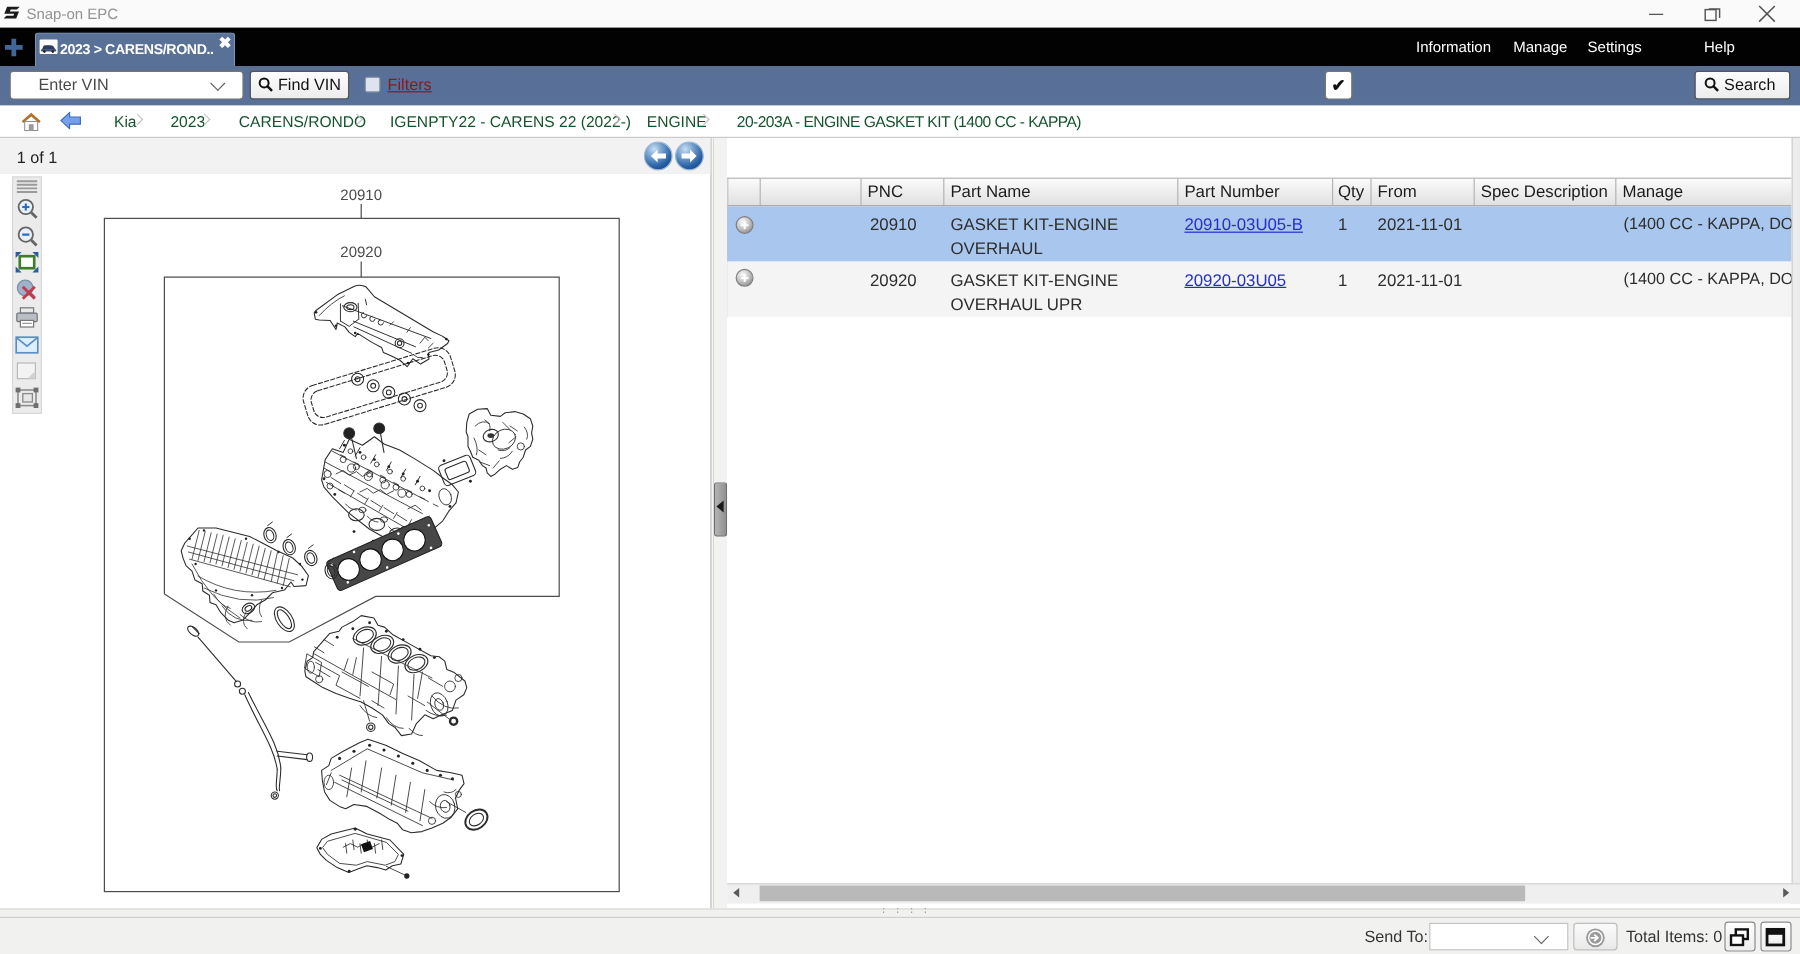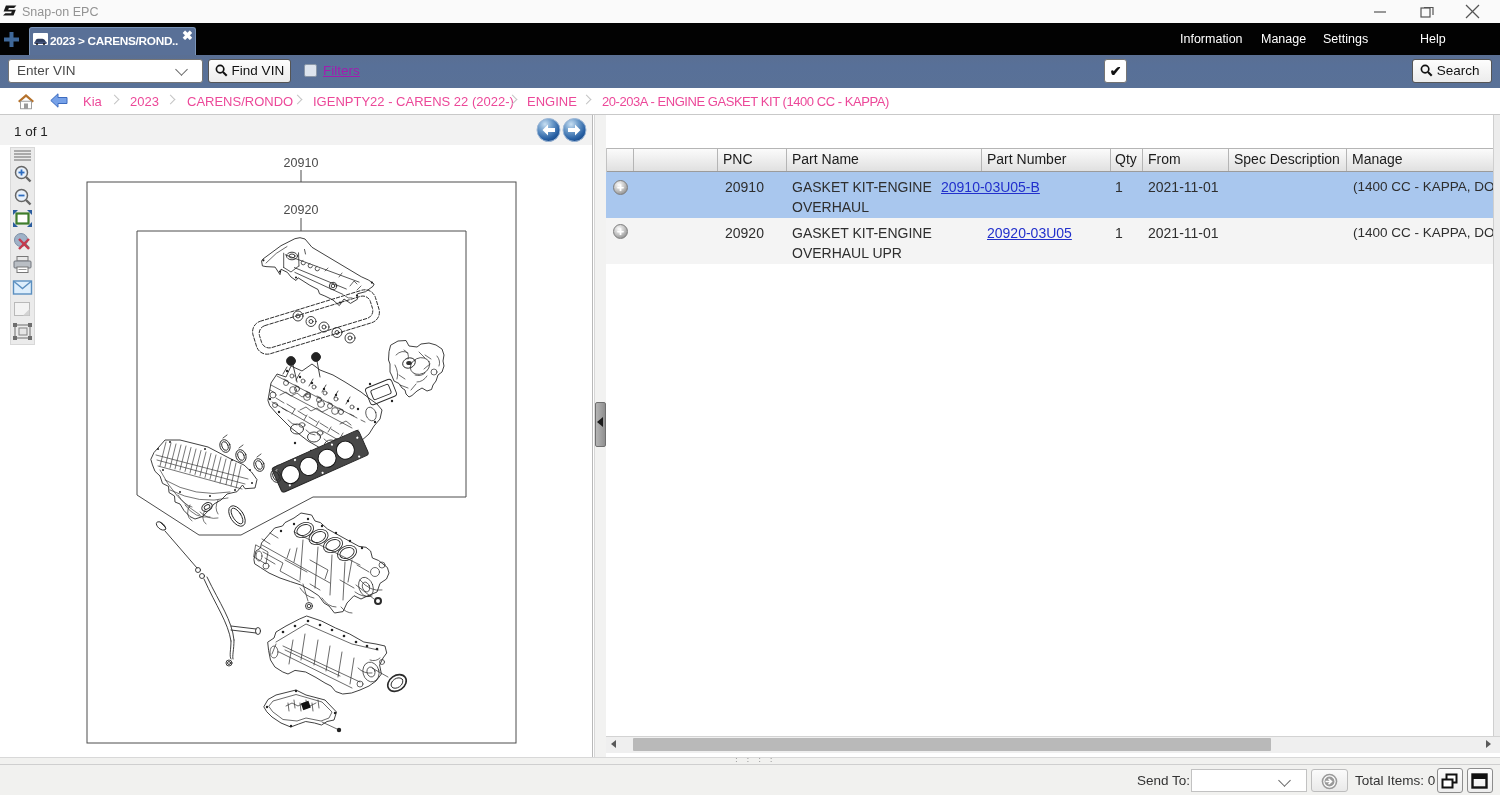--- a/index.html
+++ b/index.html
@@ -14,31 +14,31 @@
 #tabbar{left:0;top:23px;width:1500px;height:32px;background:#020202;}
 #plusbtn{left:4px;top:32px;width:15px;height:15px;}
 #tab{left:29px;top:27px;width:167px;height:28px;background:#597097;border:1px solid #7a94b8;border-bottom:none;border-radius:3px 3px 0 0;}
 #tabicon{left:33px;top:33px;width:15px;height:12px;background:#fff;border-radius:1px;}
 #tabtext{left:50px;top:34px;width:128px;font-size:11.8px;font-weight:bold;color:#fff;letter-spacing:-0.3px;white-space:nowrap;overflow:hidden;}
 #tabx{left:182px;top:28px;font-size:13px;font-weight:bold;color:#fff;}
 .menuitem{top:32px;font-size:12.5px;color:#fff;margin-left:16px;}
 
 #toolbar{left:0;top:55px;width:1500px;height:33px;background:linear-gradient(#5a6f93,#587098 30%,#597197);}
 .combo{background:#fff;border:1px solid #757575;border-radius:3px;font-size:13.5px;color:#4a4a4a;}
-#vincombo{left:8px;top:59px;width:195px;height:24px;line-height:22px;padding-left:8px;}
+#vincombo{left:8px;top:59px;width:195px;height:24px;line-height:22px;padding-left:23px;}
 #findvin{left:208px;top:59px;width:83px;height:24px;background:linear-gradient(#fdfdfd,#ececec);border:1px solid #555;border-radius:3px;font-size:13.5px;color:#111;text-align:center;line-height:22px;}
 #filtercb{left:304px;top:64px;width:13px;height:13px;background:#dde4ee;border:1px solid #8a97a8;border-radius:2px;}
-#filterlbl{left:323px;top:63px;font-size:13.5px;color:#a21caf;text-decoration:underline;}
+#filterlbl{left:323px;top:63px;font-size:13.5px;color:#7f1d1d;text-decoration:underline;}
 #checkbtn{left:1104px;top:59px;width:23px;height:24px;background:#fff;border:1px solid #757575;border-radius:3px;color:#111;font-size:14px;text-align:center;line-height:22px;font-weight:bold;}
 #searchcombo{left:1129px;top:59px;width:280px;height:24px;line-height:22px;padding-left:8px;color:#757575;}
 #searchbtn{left:1412px;top:59px;width:80px;height:24px;background:linear-gradient(#fdfdfd,#ececec);border:1px solid #555;border-radius:3px;font-size:13.5px;color:#111;line-height:22px;}
 .chev{position:absolute;width:9px;height:9px;border-right:1.6px solid #666;border-bottom:1.6px solid #666;transform:rotate(45deg);}
 
 #crumbs{left:0;top:88px;width:1500px;height:27px;background:#fff;border-bottom:1px solid #c9c9c9;}
-.crumb{top:94px;font-size:13px;color:#ec4899;}
+.crumb{top:94px;font-size:13px;color:#14532d;margin-left:12px;}
 .csep{top:96px;width:7px;height:7px;border-right:1.8px solid #c4c4c4;border-bottom:1.8px solid #c4c4c4;transform:rotate(-45deg);position:absolute;}
 
 #leftpanel{left:0;top:115px;width:593px;height:642px;background:#fff;border-right:1px solid #b9b9b9;}
 #lefthead{left:0;top:115px;width:592px;height:30px;background:#f2f2f2;}
 #pageof{left:14px;top:124px;font-size:13.5px;color:#222;}
 #splitter{left:594px;top:115px;width:12px;height:642px;background:#f2f2f1;border-left:1px solid #d7d7d7;}
 #splithandle{left:595px;top:402px;width:11px;height:45px;background:linear-gradient(90deg,#b5b5b5,#8f8f8f);border:1px solid #6f6f6f;border-radius:2px;}
 #splitarr{left:597px;top:417px;width:0;height:0;border-top:5px solid transparent;border-bottom:5px solid transparent;border-right:6px solid #1a1a1a;}
 
 #iconstrip{left:10px;top:147px;width:25px;height:198px;background:#ebebeb;border:1px solid #d8d8d8;}
@@ -521,21 +521,21 @@
   <div class="abs" id="row1"></div>
   <div class="abs" id="row2"></div>
   <div class="abs expand" style="left:613px;top:180px">
       <i>+</i>
     </div>
   <div class="abs expand" style="left:613px;top:224px">
       <i>+</i>
     </div>
   <div class="cell" style="left:725px;top:177px">20910</div>
   <div class="cell" style="left:792px;top:177px">GASKET KIT-ENGINE<br>OVERHAUL</div>
-  <div class="cell plink" style="left:941px;top:177px">20910-03U05-B</div>
+  <div class="cell plink" style="left:987px;top:177px">20910-03U05-B</div>
   <div class="cell" style="left:1115px;top:177px">1</div>
   <div class="cell" style="left:1148px;top:177px">2021-11-01</div>
   <div class="cell" style="left:1353px;top:177px;font-size:13.5px">(1400 CC - KAPPA, DOH</div>
   <div class="cell" style="left:725px;top:223px">20920</div>
   <div class="cell" style="left:792px;top:223px">GASKET KIT-ENGINE<br>OVERHAUL UPR</div>
   <div class="cell plink" style="left:987px;top:223px">20920-03U05</div>
   <div class="cell" style="left:1115px;top:223px">1</div>
   <div class="cell" style="left:1148px;top:223px">2021-11-01</div>
   <div class="cell" style="left:1353px;top:223px;font-size:13.5px">(1400 CC - KAPPA, DOH</div>
   <div class="abs" id="vtrack"></div>

